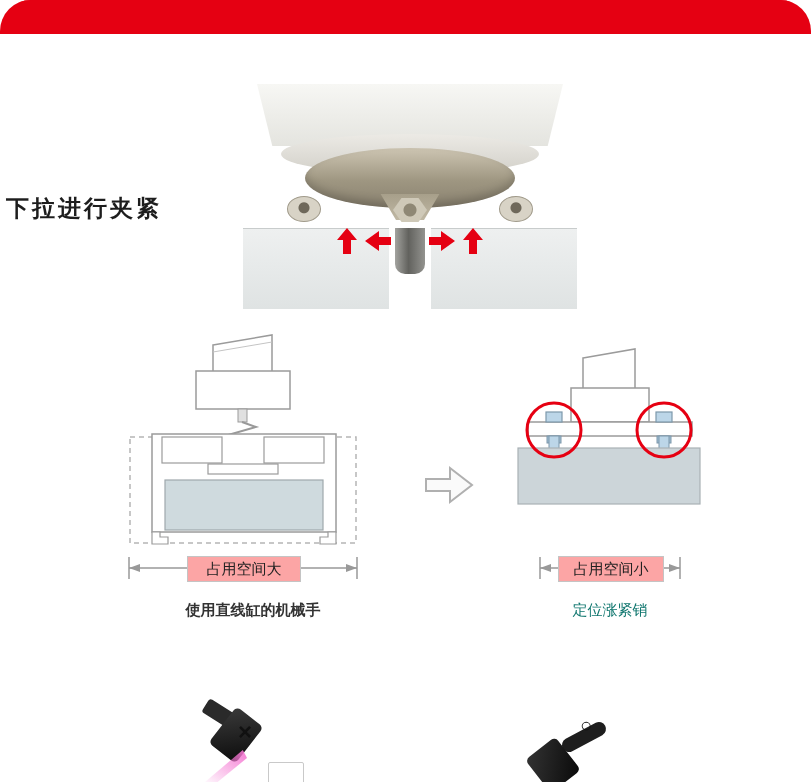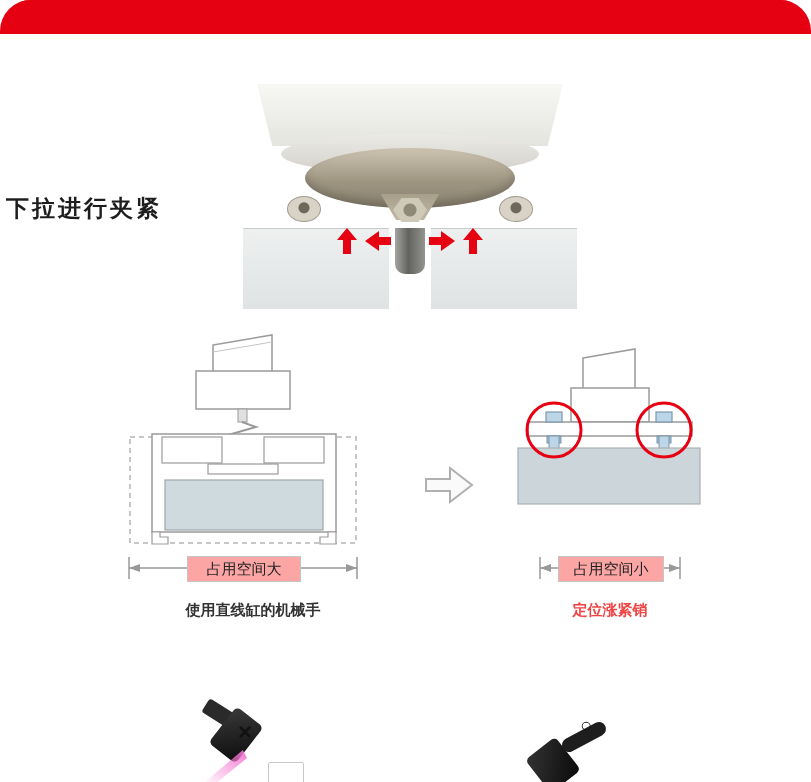--- a/index.html
+++ b/index.html
@@ -35,21 +35,21 @@
   .ph-block{top:144px;width:146px;height:80px;border-top:1px solid #c8cccc;
            background:linear-gradient(180deg,#eef0f0,#dfe3e3);}
   .ph-pin{left:152px;top:144px;width:30px;height:46px;border-radius:0 0 10px 10px;
            background:linear-gradient(90deg,#a3a39f,#62625e 45%,#93938f);}
 
   
   .dim-label{height:24px;line-height:24px;text-align:center;background:#fca5a5;
              border:1px solid #c4c4c4;font-size:15px;color:#222;
              font-family:"Liberation Serif","DejaVu Serif",serif;}
   .caption{top:601px;text-align:center;font-size:15px;font-weight:600;color:#333;}
-  .caption.red{color:#ef4444;font-weight:700;}
+  .caption.red{color:#0f766e;font-weight:400;}
 
   
   .cable-l{left:203px;top:706px;width:34px;height:16px;background:#2a2a2a;border-radius:3px;transform:rotate(32deg);}
   .sensor-l{left:219px;top:712px;width:34px;height:46px;border-radius:5px;transform:rotate(38deg);
             background:linear-gradient(135deg,#3a3a3a,#0c0c0c);}
   .beam{left:205px;top:750px;width:42px;height:32px;
         background:linear-gradient(215deg,rgba(244,114,208,.95),rgba(250,190,235,.12));
         clip-path:polygon(90% 0,100% 25%,30% 100%,0 100%);}
   .workpiece{left:268px;top:762px;width:34px;height:20px;background:#fff;border:1px solid #c9c9c9;border-radius:2px;}
   .mark{font-weight:700;color:#111;}

